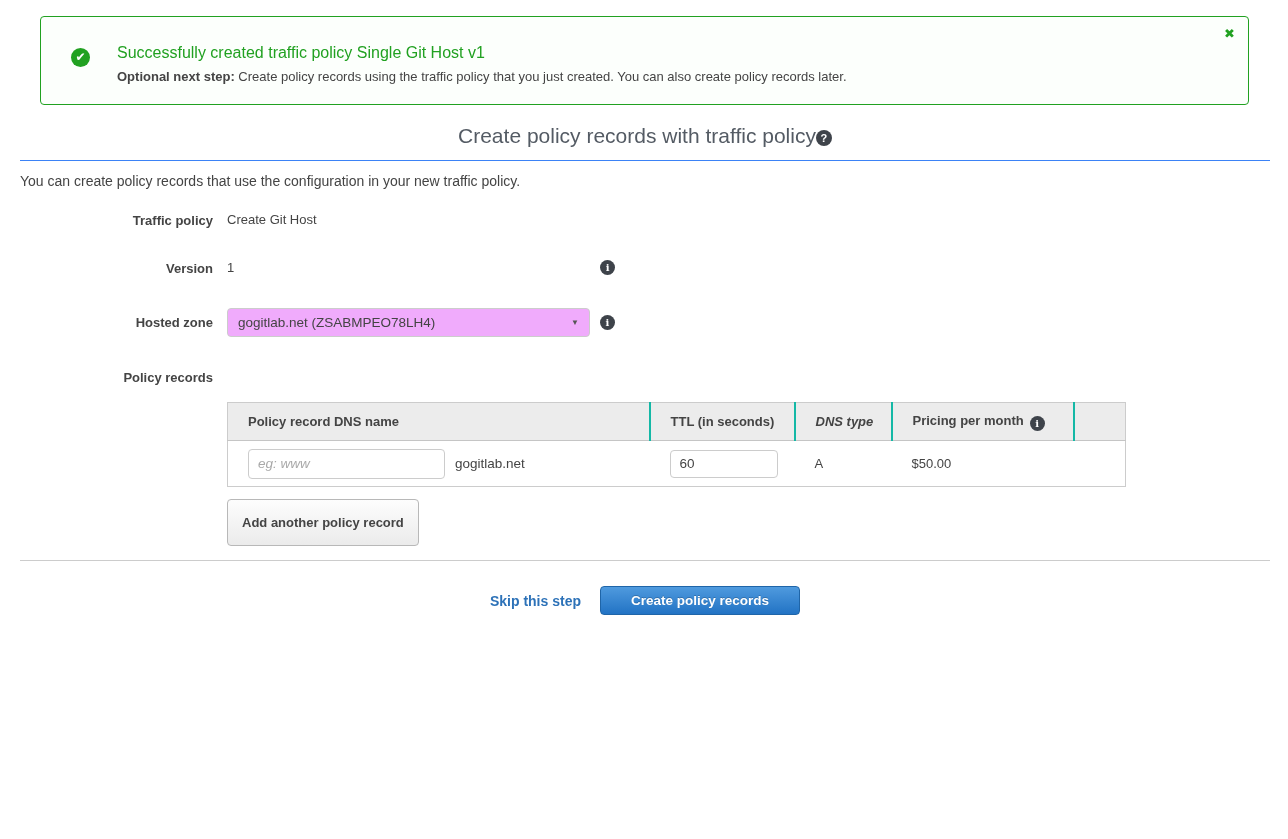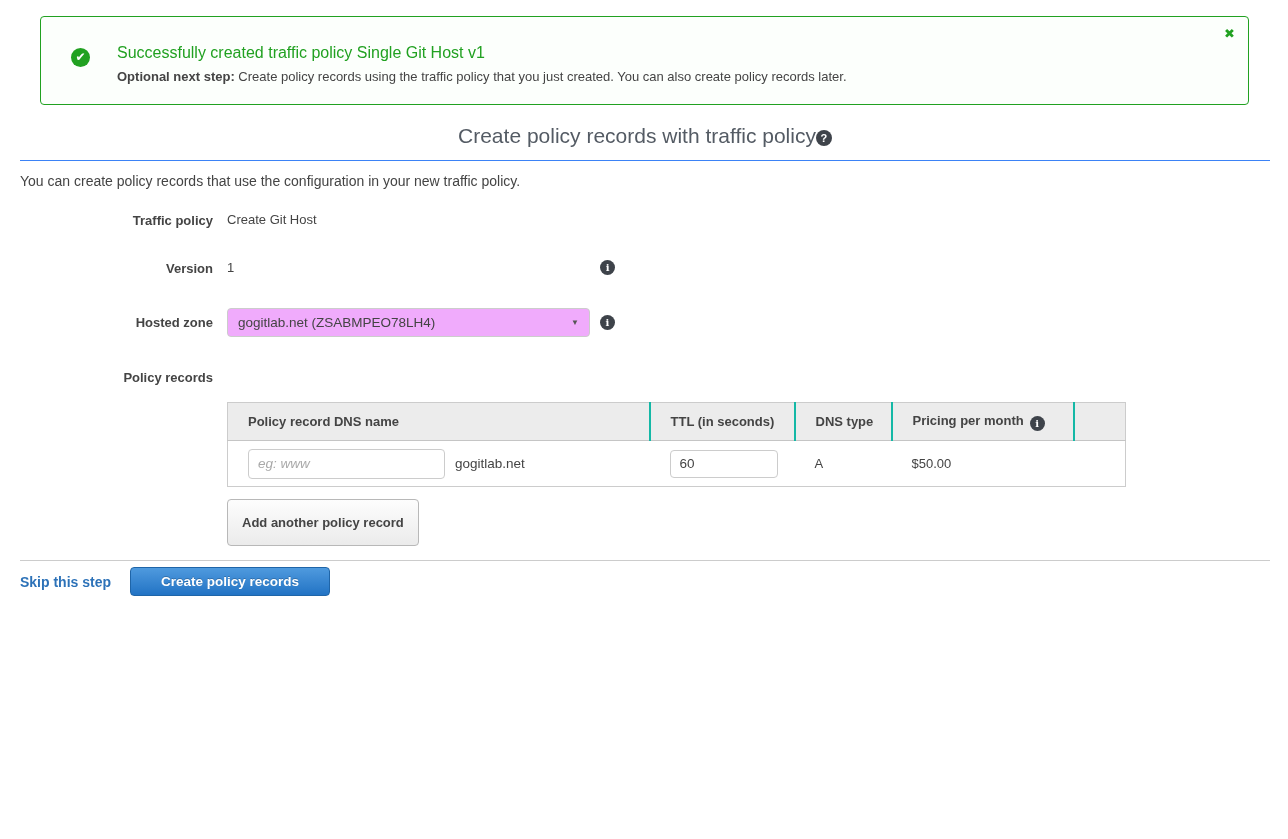--- a/index.html
+++ b/index.html
@@ -146,21 +146,21 @@
   .records-table th:first-child { border-left: none; }
   .records-table td {
     height: 46px;
     padding: 0 10px 0 20px;
     background: #fff;
     vertical-align: middle;
     color: #444;
   }
   .col-dns { width: 422px; }
   .col-ttl { width: 145px; }
-  .col-type { width: 97px; }
+  .col-type { width: 97px; font-style: italic; }
   .col-price { width: 182px; }
   .col-empty { width: 52px; }
   .th-price-icon { margin-left: 6px; vertical-align: -2px; }
 
   .dns-cell { display: flex; align-items: center; }
   .text-input {
     height: 30px;
     border: 1px solid #ccc;
     border-radius: 4px;
     padding: 0 9px;
@@ -184,23 +184,23 @@
     font-family: "Liberation Sans", sans-serif;
     font-size: 13px;
     font-weight: bold;
     color: #444;
     cursor: pointer;
   }
 
   
   .bottom-divider { border-top: 1px solid #ccc; margin-top: 14px; }
   .footer-actions {
-    margin-top: 6px;
+    margin-top: 25px;
     display: flex;
-    justify-content: flex-start;
+    justify-content: center;
     align-items: center;
   }
   .skip-link {
     color: #2d72b8;
     font-weight: bold;
     font-size: 14px;
     text-decoration: none;
     cursor: pointer;
     margin-right: 19px;
   }

